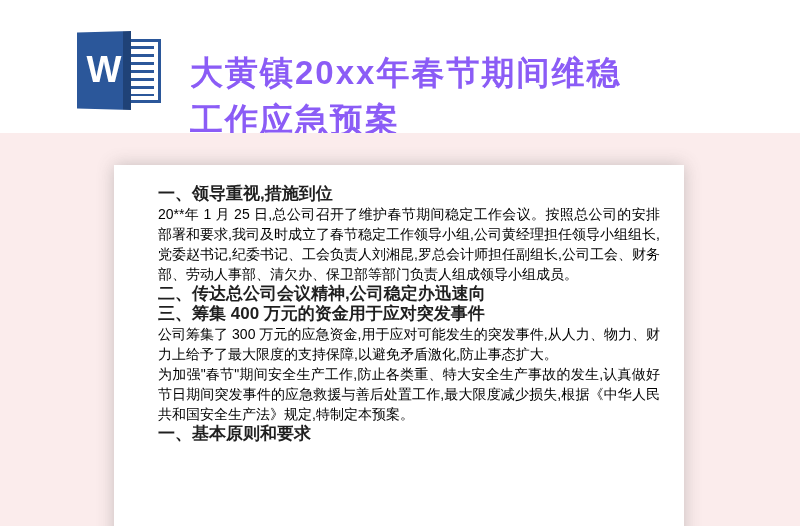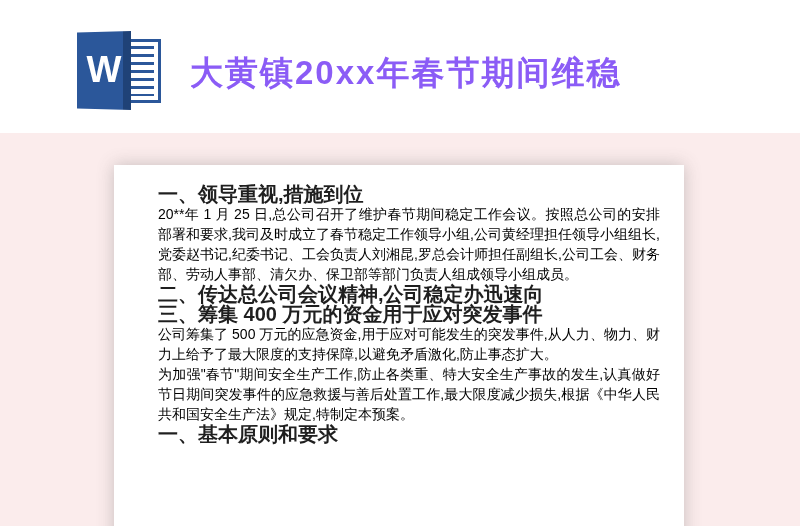--- a/index.html
+++ b/index.html
@@ -73,21 +73,21 @@
     position: absolute; left: 114px; top: 32px;
     width: 570px; height: 420px;
     background: #ffffff;
     box-shadow: 0 0 16px rgba(80, 80, 80, 0.30);
     padding: 19px 24px 0 44px;
     overflow: hidden;
   }
 
   .doc-section h3 {
     margin: 0;
-    font-size: 20px;
+    font-size: 17px;
     font-weight: bold;
     color: #1f1f1f;
     line-height: 20px;
   }
   .doc-section p {
     margin: 0;
     font-size: 14px;
     color: #000000;
     line-height: 20px;
     text-align: justify;
@@ -102,40 +102,41 @@
     <div class="doc-page">
       <div class="doc-page-lines"></div>
     </div>
     <div class="w-panel">
       <span class="w-letter">W</span>
     </div>
   </div>
 
   <h1 class="page-title">
     <span>大黄镇20xx年春节期间维稳</span><br>
+    <span>工作应急预案</span>
   </h1>
 
 </div>
 
 <div class="content-bg">
 
   <div class="doc-card">
 
     <div class="doc-section">
       <h3>一、领导重视,措施到位</h3>
       <p>20**年 1 月 25 日,总公司召开了维护春节期间稳定工作会议。按照总公司的安排部署和要求,我司及时成立了春节稳定工作领导小组,公司黄经理担任领导小组组长,党委赵书记,纪委书记、工会负责人刘湘昆,罗总会计师担任副组长,公司工会、财务部、劳动人事部、清欠办、保卫部等部门负责人组成领导小组成员。</p>
     </div>
 
     <div class="doc-section">
       <h3>二、传达总公司会议精神,公司稳定办迅速向</h3>
     </div>
 
     <div class="doc-section">
       <h3>三、筹集 400 万元的资金用于应对突发事件</h3>
-      <p>公司筹集了 500 万元的应急资金,用于应对可能发生的突发事件,从人力、物力、财力上给予了最大限度的支持保障,以避免矛盾激化,防止事态扩大。</p>
+      <p>公司筹集了 300 万元的应急资金,用于应对可能发生的突发事件,从人力、物力、财力上给予了最大限度的支持保障,以避免矛盾激化,防止事态扩大。</p>
       <p>为加强"春节"期间安全生产工作,防止各类重、特大安全生产事故的发生,认真做好节日期间突发事件的应急救援与善后处置工作,最大限度减少损失,根据《中华人民共和国安全生产法》规定,特制定本预案。</p>
     </div>
 
     <div class="doc-section">
       <h3>一、基本原则和要求</h3>
 
     </div>
 
   </div>
 

